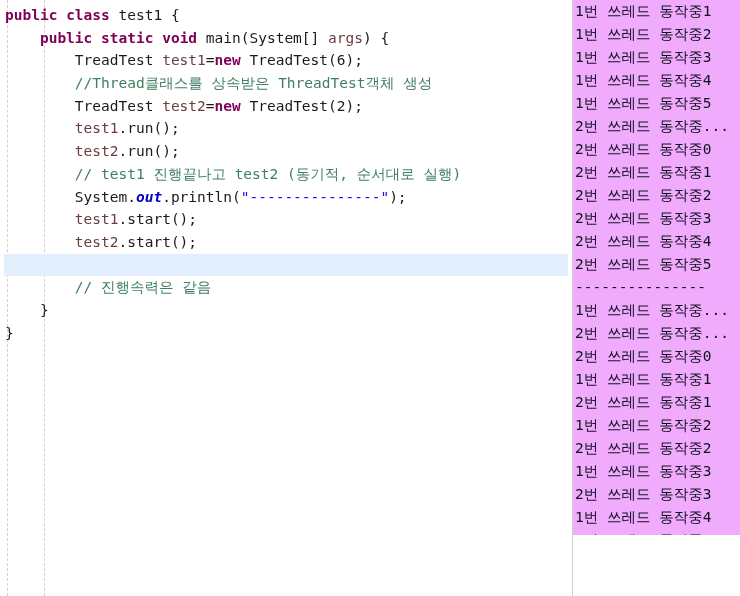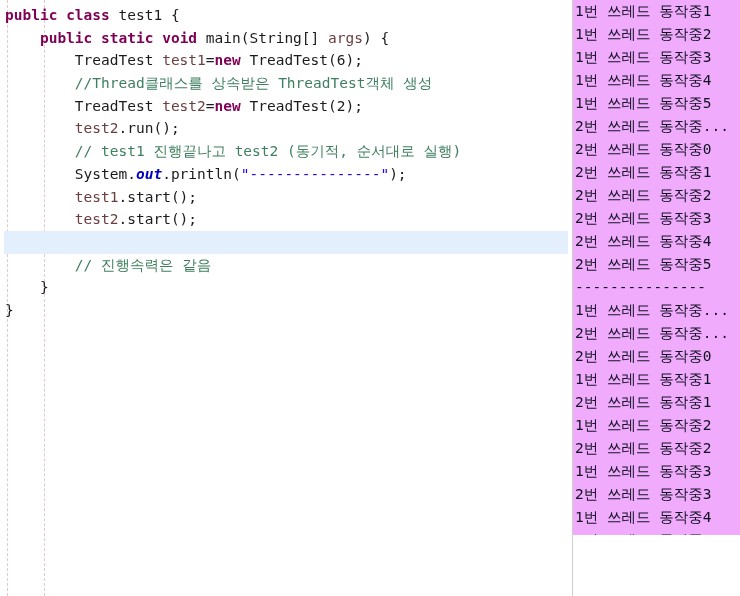--- a/index.html
+++ b/index.html
@@ -103,24 +103,25 @@
 </head>
 <body>
 
 <div id="app">
 
   <div id="editor">
     <div class="indent-guide" id="guide-1"></div>
     <div class="indent-guide" id="guide-2"></div>
     <div id="code-lines">
         <div class="code-line"><span class="plain"></span><span class="kw">public</span><span class="plain"> </span><span class="kw">class</span><span class="plain"> test1 {</span></div>
-        <div class="code-line"><span class="plain">    </span><span class="kw">public</span><span class="plain"> </span><span class="kw">static</span><span class="plain"> </span><span class="kw">void</span><span class="plain"> main(String[] </span><span class="fieldvar">args</span><span class="plain">) {</span></div>
+        <div class="code-line"><span class="plain">    </span><span class="kw">public</span><span class="plain"> </span><span class="kw">static</span><span class="plain"> </span><span class="kw">void</span><span class="plain"> main(System[] </span><span class="fieldvar">args</span><span class="plain">) {</span></div>
         <div class="code-line"><span class="plain">        </span><span class="plain">TreadTest </span><span class="fieldvar">test1</span><span class="plain">=</span><span class="kw">new</span><span class="plain"> TreadTest(6);</span></div>
         <div class="code-line"><span class="plain">        </span><span class="cmt">//Thread클래스를 상속받은 ThreadTest객체 생성</span></div>
         <div class="code-line"><span class="plain">        </span><span class="plain">TreadTest </span><span class="fieldvar">test2</span><span class="plain">=</span><span class="kw">new</span><span class="plain"> TreadTest(2);</span></div>
+        <div class="code-line"><span class="plain">        </span><span class="fieldvar">test1</span><span class="plain">.run();</span></div>
         <div class="code-line"><span class="plain">        </span><span class="fieldvar">test2</span><span class="plain">.run();</span></div>
         <div class="code-line"><span class="plain">        </span><span class="cmt">// test1 진행끝나고 test2 (동기적, 순서대로 실행)</span></div>
         <div class="code-line"><span class="plain">        </span><span class="plain">System.</span><span class="statfld">out</span><span class="plain">.println(</span><span class="str">"---------------"</span><span class="plain">);</span></div>
         <div class="code-line"><span class="plain">        </span><span class="fieldvar">test1</span><span class="plain">.start();</span></div>
         <div class="code-line"><span class="plain">        </span><span class="fieldvar">test2</span><span class="plain">.start();</span></div>
         <div class="code-line current"><span class="plain">        </span></div>
         <div class="code-line"><span class="plain">        </span><span class="cmt">// 진행속력은 같음</span></div>
         <div class="code-line"><span class="plain">    </span><span class="plain">}</span></div>
         <div class="code-line"><span class="plain"></span><span class="plain">}</span></div>
       </div>

